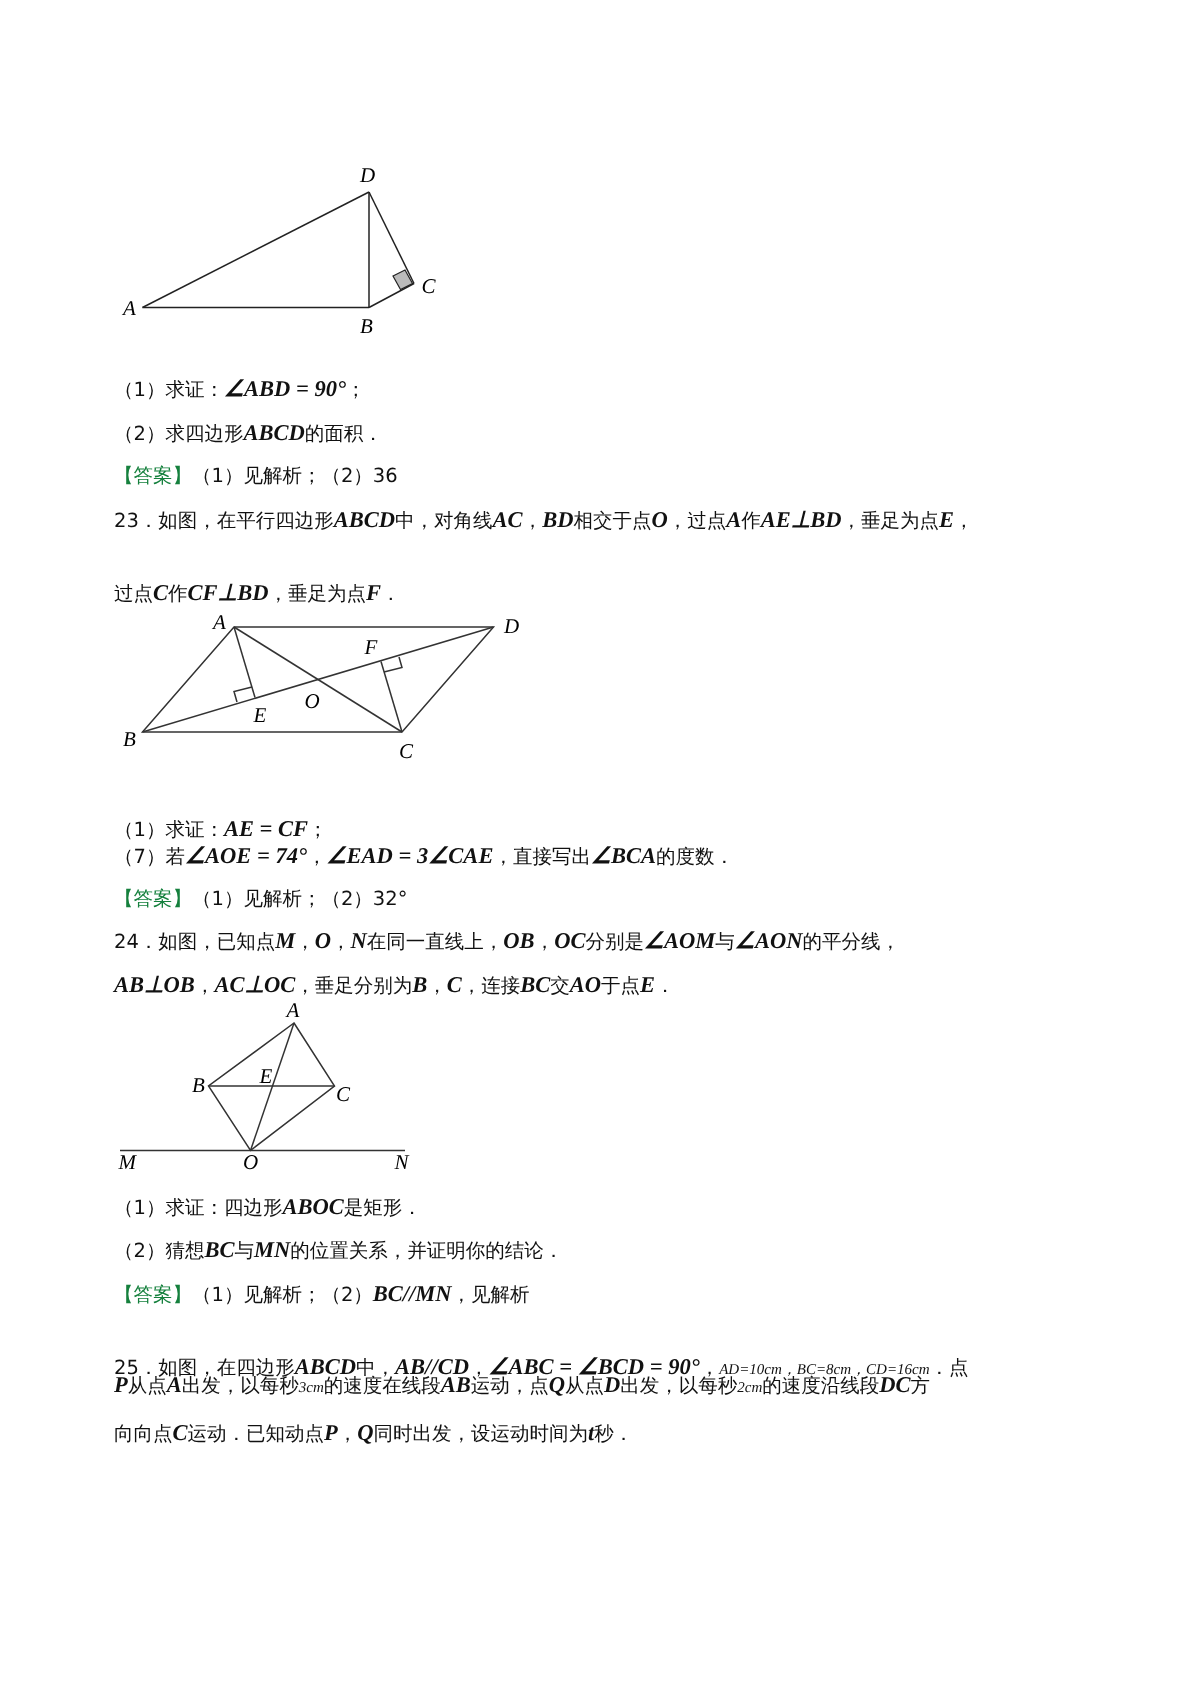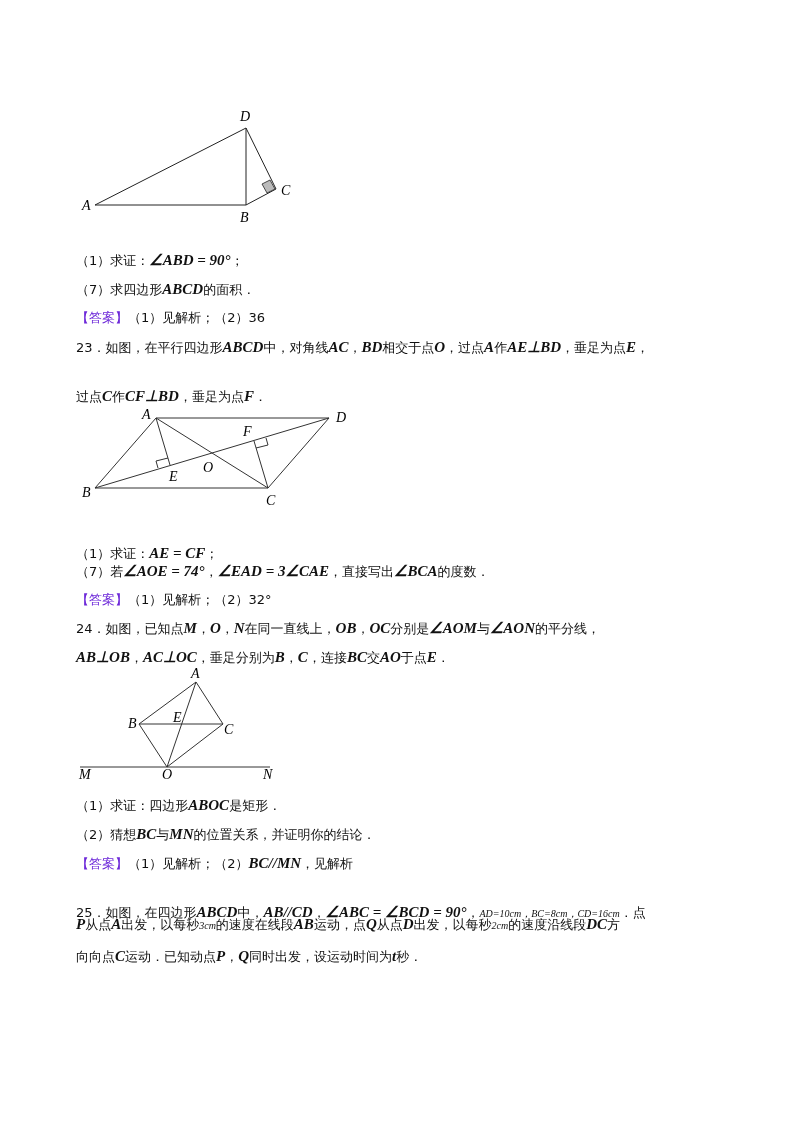--- a/index.html
+++ b/index.html
@@ -1,21 +1,21 @@
 <!DOCTYPE html>
 <html><head>
 <meta charset="utf-8">
 <style>
   html, body { margin:0; padding:0; background:#ffffff; }
   body { width:794px; height:1123px; position:relative; overflow:hidden;
          font-family:"DejaVu Sans", sans-serif; color:#111; font-size:13px; }
   .line { position:absolute; left:76px; white-space:nowrap; line-height:20px; }
   .m { font-family:"Liberation Serif", serif; font-style:italic; font-weight:bold; font-size:15px; }
   .small { font-size:10px; font-family:"Liberation Serif", serif; font-style:italic; }
-  .ans-tag { color:#6d28d9; }
+  .ans-tag { color:#15803d; }
   svg text { font-family:"Liberation Serif", serif; font-style:italic; font-size:14px; }
 </style>
 </head>
 <body>
 
 <svg style="position:absolute;left:70px;top:100px;" width="240" height="130" viewBox="70 100 240 130">
   <g stroke="#222" stroke-width="1" fill="none">
     <line x1="95" y1="205" x2="246" y2="205"></line>
     <line x1="95" y1="205" x2="246" y2="128"></line>
     <line x1="246" y1="128" x2="246" y2="205"></line>
@@ -26,21 +26,21 @@
   <text x="82" y="210">A</text>
   <text x="240" y="121">D</text>
   <text x="240" y="222">B</text>
   <text x="281" y="195">C</text>
 </svg>
 
 <div class="line" style="top:250px;">
   <span>（1）求证：</span><span class="m">∠ABD = 90°</span><span>；</span>
 </div>
 <div class="line" style="top:279px;">
-  <span>（7）求四边形</span><span class="m">ABCD</span><span>的面积．</span>
+  <span>（2）求四边形</span><span class="m">ABCD</span><span>的面积．</span>
 </div>
 <div class="line" style="top:308px;">
   <span class="ans-tag">【答案】</span><span>（1）见解析；（2）36</span>
 </div>
 
 <div class="line" style="top:337px;">
   <span>23．如图，在平行四边形</span><span class="m">ABCD</span><span>中，对角线</span><span class="m">AC</span><span>，</span><span class="m">BD</span><span>相交于点</span><span class="m">O</span><span>，过点</span><span class="m">A</span><span>作</span><span class="m">AE⊥BD</span><span>，垂足为点</span><span class="m">E</span><span>，</span>
 </div>
 <div class="line" style="top:386px;">
   <span>过点</span><span class="m">C</span><span>作</span><span class="m">CF⊥BD</span><span>，垂足为点</span><span class="m">F</span><span>．</span>

